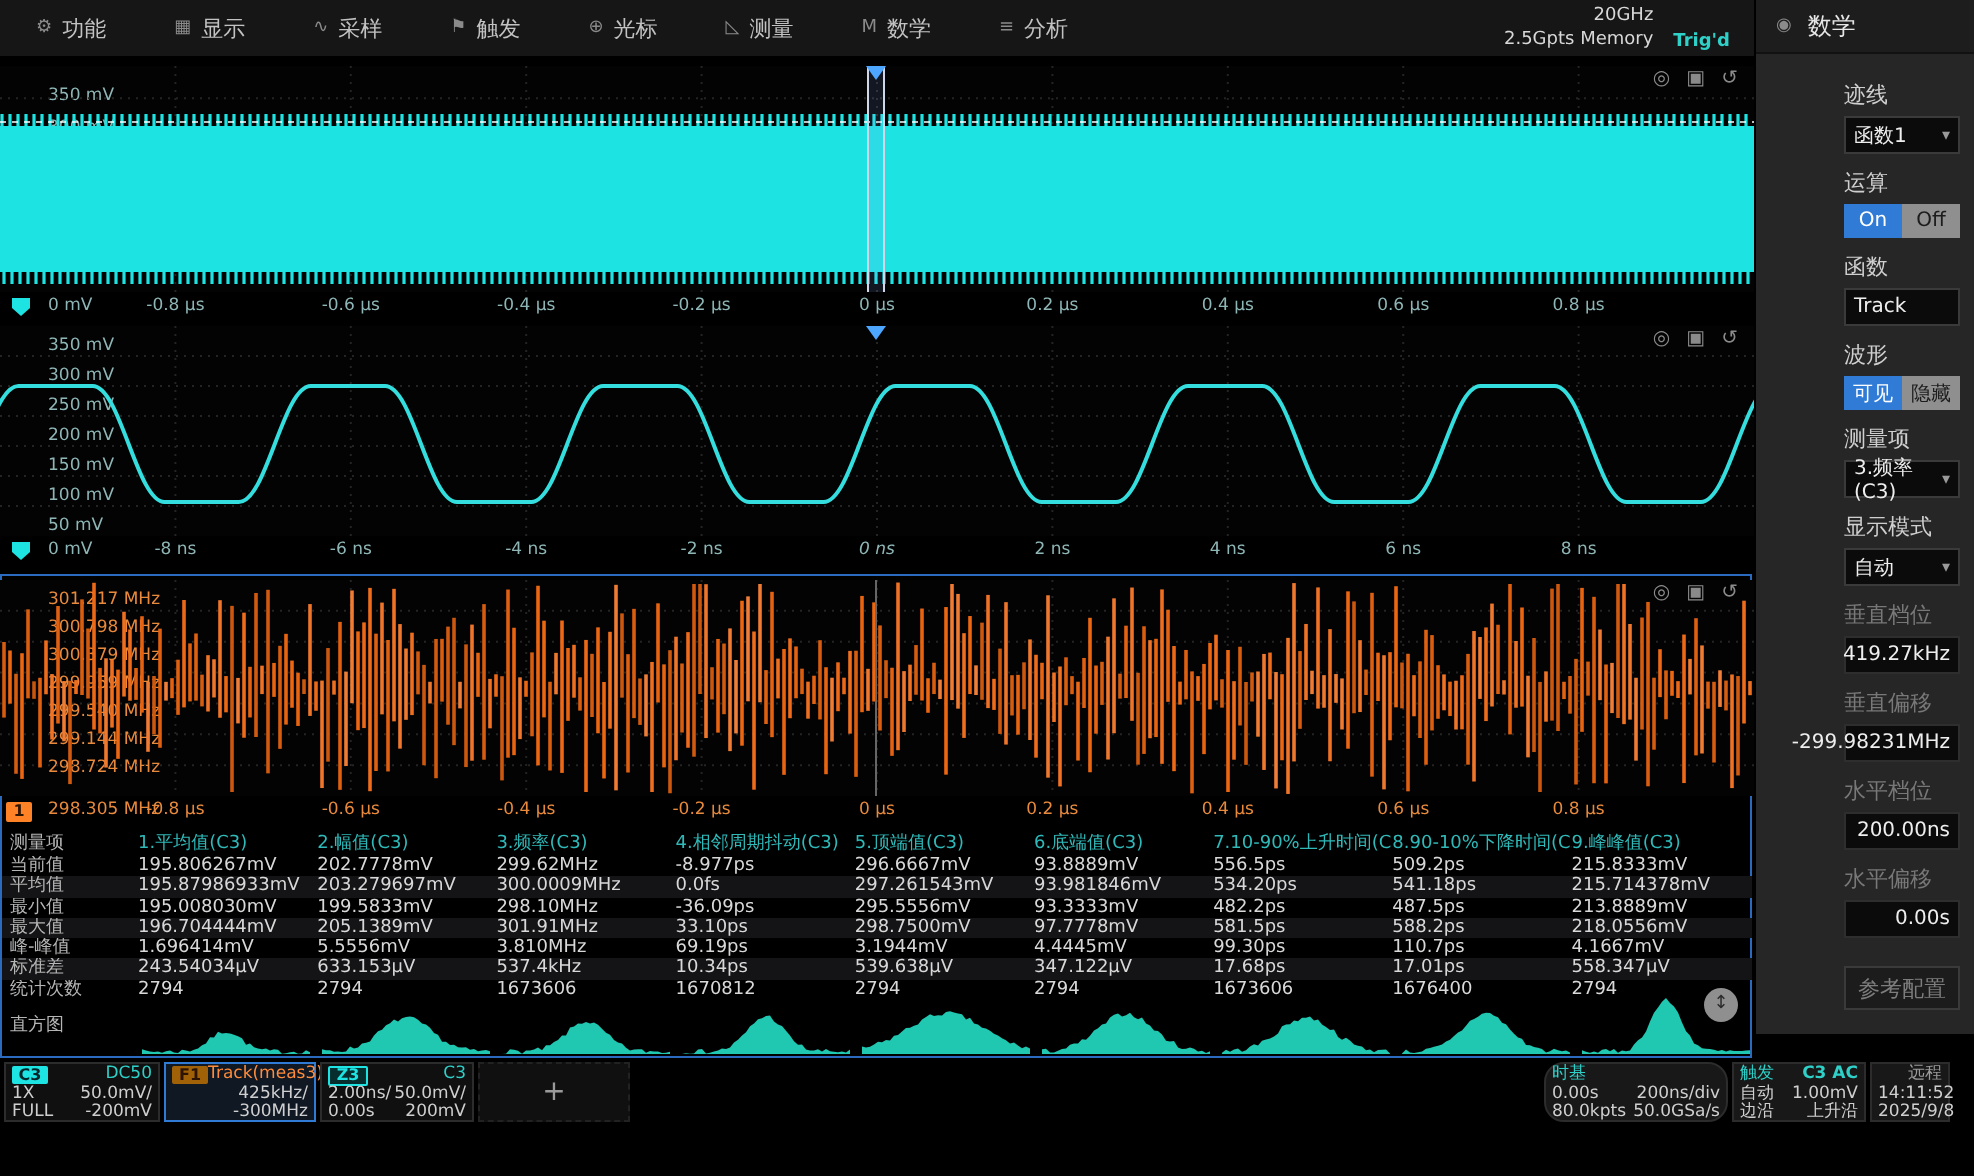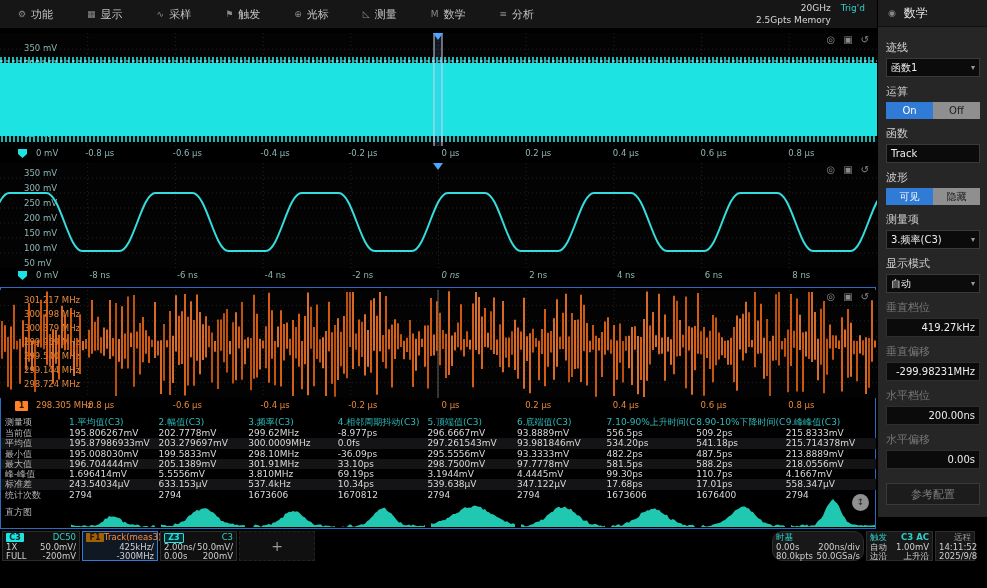--- a/index.html
+++ b/index.html
@@ -12,35 +12,35 @@
   .menu-item{display:flex;align-items:center;gap:5px;font-size:11px;color:#c2c2c2;cursor:default;white-space:nowrap;}
   .menu-item .mi-icon{font-size:9px;color:#8a8a8a;}
   #topstatus{position:absolute;right:12px;top:0;height:28px;display:flex;align-items:center;gap:10px;font-size:9px;}
   #topstatus .col{display:flex;flex-direction:column;align-items:flex-end;line-height:12px;}
   .t-white{color:#d8d8d8;} .t-teal{color:#2fd0c8;} .t-brand{color:#e8e8e8;letter-spacing:.5px;}
   
   #sidebar{position:absolute;left:877px;top:0;width:110px;height:517px;background:#262626;border-left:1px solid #000;}
   #sidebar .sb-head{height:26px;background:#1d1d1d;display:flex;align-items:center;gap:8px;
                     padding-left:10px;font-size:12px;color:#e6e6e6;border-bottom:1px solid #111;}
   .pin{color:#8a8a8a;font-size:9px;}
-  .sb-body{padding:6px 8px 0 8px;}
+  .sb-body{padding:6px 8px 0 8px;margin-left:36px;}
   .sb-label{font-size:11px;color:#cfcfcf;margin:7px 0 3px 0;}
   .sb-label.dis{color:#787878;}
   .sb-select,.sb-input,.sb-rofield{height:17px;background:#0b0b0b;border:1px solid #3a3a3a;
       display:flex;align-items:center;font-size:10px;color:#eee;padding:0 4px;position:relative;}
   .sb-select .chev{position:absolute;right:4px;color:#9a9a9a;font-size:8px;}
   .sb-rofield{justify-content:flex-end;border-color:#2e2e2e;}
   .sb-toggle{display:flex;height:17px;font-size:10px;}
   .sb-toggle .opt{flex:1;display:flex;align-items:center;justify-content:center;color:#fff;}
   .opt.on{background:#2f7bd6;} .opt.off{background:#8f8f8f;color:#1c1c1c;}
   .sb-btn{margin-top:14px;height:20px;background:#1c1c1c;border:1px solid #3a3a3a;display:flex;
           align-items:center;justify-content:center;font-size:11px;color:#7d7d7d;}
   
   .grid{position:absolute;left:0;width:877px;background:#030303;}
-  .axisrow{position:absolute;left:12px;width:704px;height:16px;font-size:8.5px;}
+  .axisrow{position:absolute;left:0;width:704px;height:16px;font-size:8.5px;}
   .xlab{position:absolute;top:2px;width:44px;text-align:center;}
   .ylab{position:absolute;left:24px;font-size:8.5px;}
   .cy{color:#8fb6b6;} .og{color:#e8893c;}
   .gtools{position:absolute;right:8px;top:2px;display:flex;gap:8px;z-index:5;}
   .gtools span{color:#8a8a8a;font-size:10px;line-height:10px;}
   .marker{position:absolute;left:6px;top:3px;width:9px;height:9px;background:#1ee3e3;
           clip-path:polygon(0 0,100% 0,100% 55%,50% 100%,0 55%);}
   .fbadge{position:absolute;left:3px;top:3px;width:13px;height:10px;background:#ff8226;color:#301500;
           font-size:8px;font-weight:bold;text-align:center;line-height:10px;border-radius:1px;}
   .tri{width:0;height:0;border-left:5px solid transparent;border-right:5px solid transparent;
@@ -108,21 +108,21 @@
         <div class="menu-item">
           <span class="mi-icon">≡</span>
           <span>分析</span>
         </div>
       </div>
     <div id="topstatus">
       <div class="col">
         <span class="t-white">20GHz</span>
         <span class="t-white">2.5Gpts Memory</span>
       </div>
-      <div class="col" style="align-self:flex-start;margin-top:2px;">
+      <div class="col" style="align-self:flex-start;margin-top:15px;font-weight:bold;">
         <span class="t-teal">Trig'd</span>
       </div>
     </div>
   </div>
 
   <div class="grid" id="grid1" style="top:33px;height:113px;">
     <div class="gtools">
         <span>◎</span>
         <span>▣</span>
         <span>↺</span>

